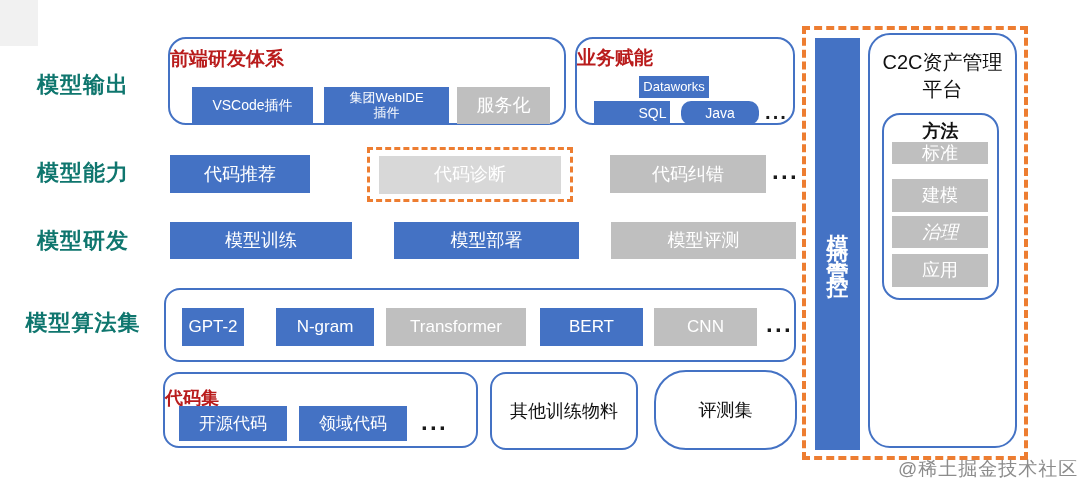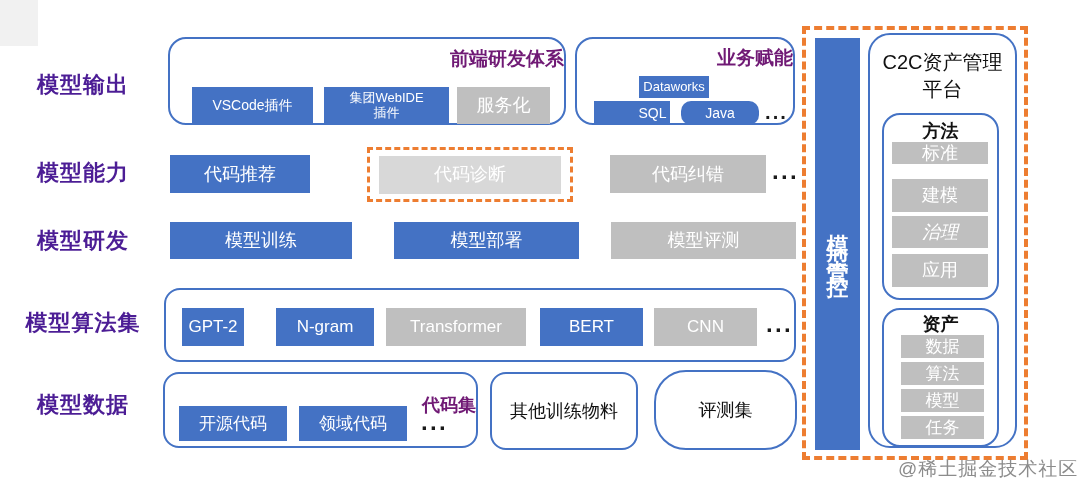--- a/index.html
+++ b/index.html
@@ -11,35 +11,35 @@
     font-family: "Liberation Sans", "DejaVu Sans", sans-serif;
     overflow: hidden;
   }
   .row-label {
     position: absolute;
     left: 8px;
     width: 150px;
     text-align: center;
     font-size: 22px;
     font-weight: 600;
-    color: #4c1d95;
+    color: #0f766e;
     letter-spacing: 1px;
   }
   .gbox {
     position: absolute;
     border: 2px solid #4472C4;
     border-radius: 18px;
     background: #ffffff;
     box-sizing: border-box;
   }
   .gbox-title {
-    text-align: right;
+    text-align: left;
     font-size: 19px;
     font-weight: 600;
-    color: #701a75;
+    color: #b91c1c;
   }
   .btn {
     position: absolute;
     display: flex;
     flex-direction: column;
     align-items: center;
     justify-content: center;
     color: #ffffff;
     box-sizing: border-box;
     text-align: center;
@@ -119,21 +119,20 @@
 <body>
 
 <div class="canvas">
 
   <div class="corner"></div>
 
   <div class="row-label" style="top:70px;">模型输出</div>
   <div class="row-label" style="top:158px;">模型能力</div>
   <div class="row-label" style="top:226px;">模型研发</div>
   <div class="row-label" style="top:308px;">模型算法集</div>
-  <div class="row-label" style="top:390px;">模型数据</div>
 
   <div class="gbox" style="left:168px;top:37px;width:398px;height:88px;">
     <div class="gbox-title" style="padding-top:7px;">前端研发体系</div>
     <div class="btn blue" style="left:22px;top:48px;width:121px;height:37px;font-size:14px;">
       <span>VSCode插件</span>
     </div>
     <div class="btn blue" style="left:154px;top:48px;width:125px;height:37px;font-size:13px;">
       <span>集团WebIDE</span>
       <span>插件</span>
     </div>
@@ -192,21 +191,21 @@
     <div class="btn gray" style="left:488px;top:18px;width:103px;height:38px;font-size:17px;">
       <span>CNN</span>
     </div>
     <div class="btn blue" style="left:374px;top:18px;width:103px;height:38px;font-size:17px;">
       <span>BERT</span>
     </div>
     <div class="dots" style="left:600px;top:28px;">···</div>
   </div>
 
   <div class="gbox" style="left:163px;top:372px;width:315px;height:76px;border-radius:16px;">
-    <div class="gbox-title" style="padding-top:19px;font-size:18px;">代码集</div>
+    <div class="gbox-title" style="padding-top:12px;font-size:18px;">代码集</div>
     <div class="btn blue" style="left:14px;top:32px;width:108px;height:35px;font-size:17px;">
       <span>开源代码</span>
     </div>
     <div class="btn blue" style="left:134px;top:32px;width:108px;height:35px;font-size:17px;">
       <span>领域代码</span>
     </div>
     <div class="dots" style="left:256px;top:42px;">···</div>
   </div>
 
   <div class="gbox" style="left:490px;top:372px;width:148px;height:78px;border-radius:16px;display:flex;align-items:center;justify-content:center;">
@@ -238,32 +237,17 @@
           <span>建模</span>
         </div>
       <div class="btn gray" style="left:8px;top:101px;width:96px;height:32px;font-size:18px;font-style:italic;">
           <span>治理</span>
         </div>
       <div class="btn gray" style="left:8px;top:139px;width:96px;height:33px;font-size:18px;">
           <span>应用</span>
         </div>
     </div>
 
-    <div class="gbox" style="left:12px;top:273px;width:117px;height:139px;border-radius:18px;">
-      <div class="sub-title" style="top:2px;">资产</div>
-      <div class="btn gray" style="left:17px;top:25px;width:83px;height:23px;font-size:17px;">
-          <span>数据</span>
-        </div>
-      <div class="btn gray" style="left:17px;top:52px;width:83px;height:23px;font-size:17px;">
-          <span>算法</span>
-        </div>
-      <div class="btn gray" style="left:17px;top:79px;width:83px;height:23px;font-size:17px;">
-          <span>模型</span>
-        </div>
-      <div class="btn gray" style="left:17px;top:106px;width:83px;height:23px;font-size:17px;">
-          <span>任务</span>
-        </div>
-    </div>
   </div>
 
   <div class="watermark" style="left:898px;top:456px;">@稀土掘金技术社区</div>
 
 </div>
 
 </body></html>

